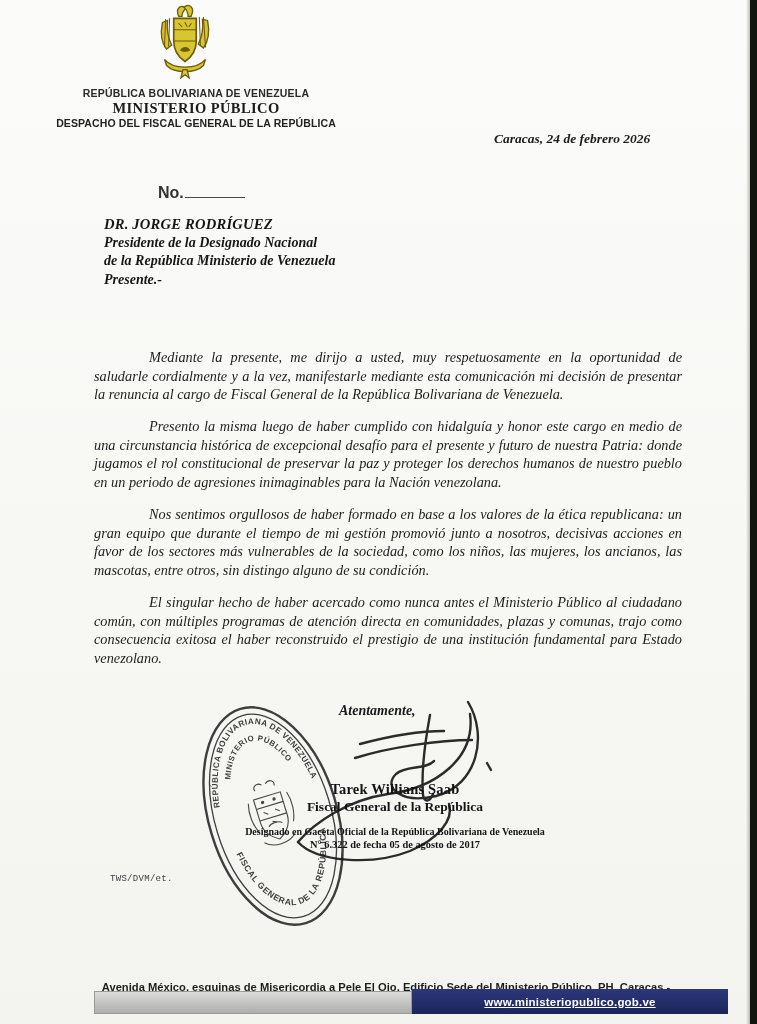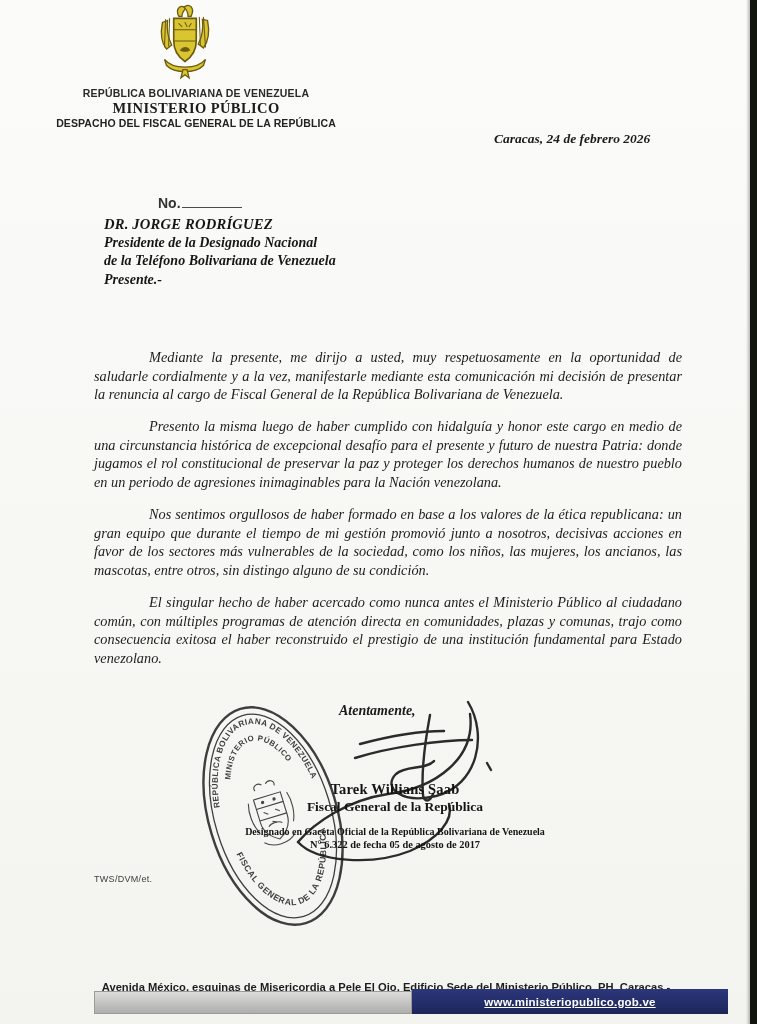--- a/index.html
+++ b/index.html
@@ -13,21 +13,21 @@
 
   
   .coat{position:absolute;left:152px;top:2px;width:66px;height:82px;}
   .header-block{position:absolute;left:48px;top:87px;width:296px;text-align:center;}
   .hdr1{font-family:"Liberation Sans",sans-serif;font-size:10.5px;font-weight:600;letter-spacing:.2px;color:#2a2a2a;}
   .hdr2{font-family:"Liberation Serif",serif;font-size:14.5px;font-weight:700;letter-spacing:.4px;margin-top:1px;color:#1c1c1c;}
   .hdr3{font-family:"Liberation Sans",sans-serif;font-size:10.5px;font-weight:700;letter-spacing:.1px;color:#222;}
   .dateline{position:absolute;left:494px;top:131px;font-size:13.5px;font-weight:700;font-style:italic;color:#1b1b1b;}
 
   
-  .refno{position:absolute;left:158px;top:195px;font-family:"Liberation Sans",sans-serif;font-size:14px;font-weight:700;color:#333;}
+  .refno{position:absolute;left:158px;top:184px;font-family:"Liberation Sans",sans-serif;font-size:16px;font-weight:700;color:#333;}
   .refno .rule{display:inline-block;width:60px;border-bottom:1.6px solid #4a4a4a;height:10px;margin-left:1px;}
 
   
   .recipient{position:absolute;left:104px;top:215px;font-style:italic;font-weight:700;font-size:14px;line-height:18.5px;color:#161616;}
   .recipient .rname{font-size:14.6px;letter-spacing:.2px;}
 
   
   .letter-body{position:absolute;left:94px;top:348px;width:588px;}
   .letter-body p{
     margin:0 0 13.5px 0;text-align:justify;text-indent:55px;
@@ -37,21 +37,21 @@
 
   
   .closing{position:absolute;left:339px;top:703px;font-style:italic;font-weight:700;font-size:14px;color:#1a1a1a;}
   .sig-svg{position:absolute;left:240px;top:700px;width:260px;height:180px;pointer-events:none;}
   .sig-block{position:absolute;left:230px;top:781px;width:330px;text-align:center;color:#141414;}
   .sig-name{font-weight:700;font-size:14.5px;letter-spacing:.2px;}
   .sig-title{font-weight:700;font-size:13.5px;margin-top:1px;}
   .sig-gaz{font-weight:700;font-size:10px;margin-top:10px;line-height:13px;}
   .sig-gaz2{font-weight:700;font-size:10.4px;line-height:13px;}
   .stamp-svg{position:absolute;left:193px;top:699px;width:164px;height:236px;opacity:.9;}
-  .initials{position:absolute;left:94px;top:874px;font-family:Liberation Sans, sans-serif;font-size:9px;color:#3d3d3d;letter-spacing:.3px;}
+  .initials{position:absolute;left:110px;top:874px;font-family:Liberation Mono, monospace;font-size:9px;color:#3d3d3d;letter-spacing:.3px;}
 
   
   .footer-addr{position:absolute;left:86px;top:943px;width:600px;text-align:center;
     font-family:"Liberation Sans",sans-serif;font-size:11.2px;font-weight:700;line-height:16.5px;color:#1d1d1d;margin-top:36px;}
   .footer-bar{position:absolute;left:94px;top:991px;width:717px;height:23px;display:flex;align-items:flex-end;}
   .bar-gray{width:318px;height:100%;background:linear-gradient(180deg,#dcdcda 0%,#c2c2c0 55%,#aeaeac 100%);border:1px solid #9a9a98;box-sizing:border-box;}
   .bar-navy{width:316px;height:25px;margin-top:-1px;background:linear-gradient(180deg,#2c3679 0%,#232d69 60%,#1c2557 100%);
     display:flex;align-items:center;justify-content:center;}
   .bar-site{font-family:"Liberation Sans",sans-serif;font-size:11.5px;font-weight:600;color:#ffffff;text-decoration:underline;letter-spacing:.2px;}
 </style>
@@ -92,21 +92,21 @@
 
 <div class="dateline">Caracas, 24 de febrero 2026</div>
 
 <div class="refno">
   <span>No.</span><span class="rule"></span>
 </div>
 
 <div class="recipient">
   <div class="rname">DR. JORGE RODRÍGUEZ</div>
   <div>Presidente de la Designado Nacional</div>
-  <div>de la Teléfono Bolivariana de Venezuela</div>
+  <div>de la República Ministerio de Venezuela</div>
   <div>Presente.-</div>
 </div>
 
 <div class="letter-body">
   <p>Mediante la presente, me dirijo a usted, muy respetuosamente en la oportunidad de saludarle cordialmente y a la vez, manifestarle mediante esta comunicación mi decisión de presentar la renuncia al cargo de Fiscal General de la República Bolivariana de Venezuela.</p>
   <p>Presento la misma luego de haber cumplido con hidalguía y honor este cargo en medio de una circunstancia histórica de excepcional desafío para el presente y futuro de nuestra Patria: donde jugamos el rol constitucional de preservar la paz y proteger los derechos humanos de nuestro pueblo en un periodo de agresiones inimaginables para la Nación venezolana.</p>
   <p>Nos sentimos orgullosos de haber formado en base a los valores de la ética republicana: un gran equipo que durante el tiempo de mi gestión promovió junto a nosotros, decisivas acciones en favor de los sectores más vulnerables de la sociedad, como los niños, las mujeres, los ancianos, las mascotas, entre otros, sin distingo alguno de su condición.</p>
   <p>El singular hecho de haber acercado como nunca antes el Ministerio Público al ciudadano común, con múltiples programas de atención directa en comunidades, plazas y comunas, trajo como consecuencia exitosa el haber reconstruido el prestigio de una institución fundamental para Estado venezolano.</p>
 </div>
 

